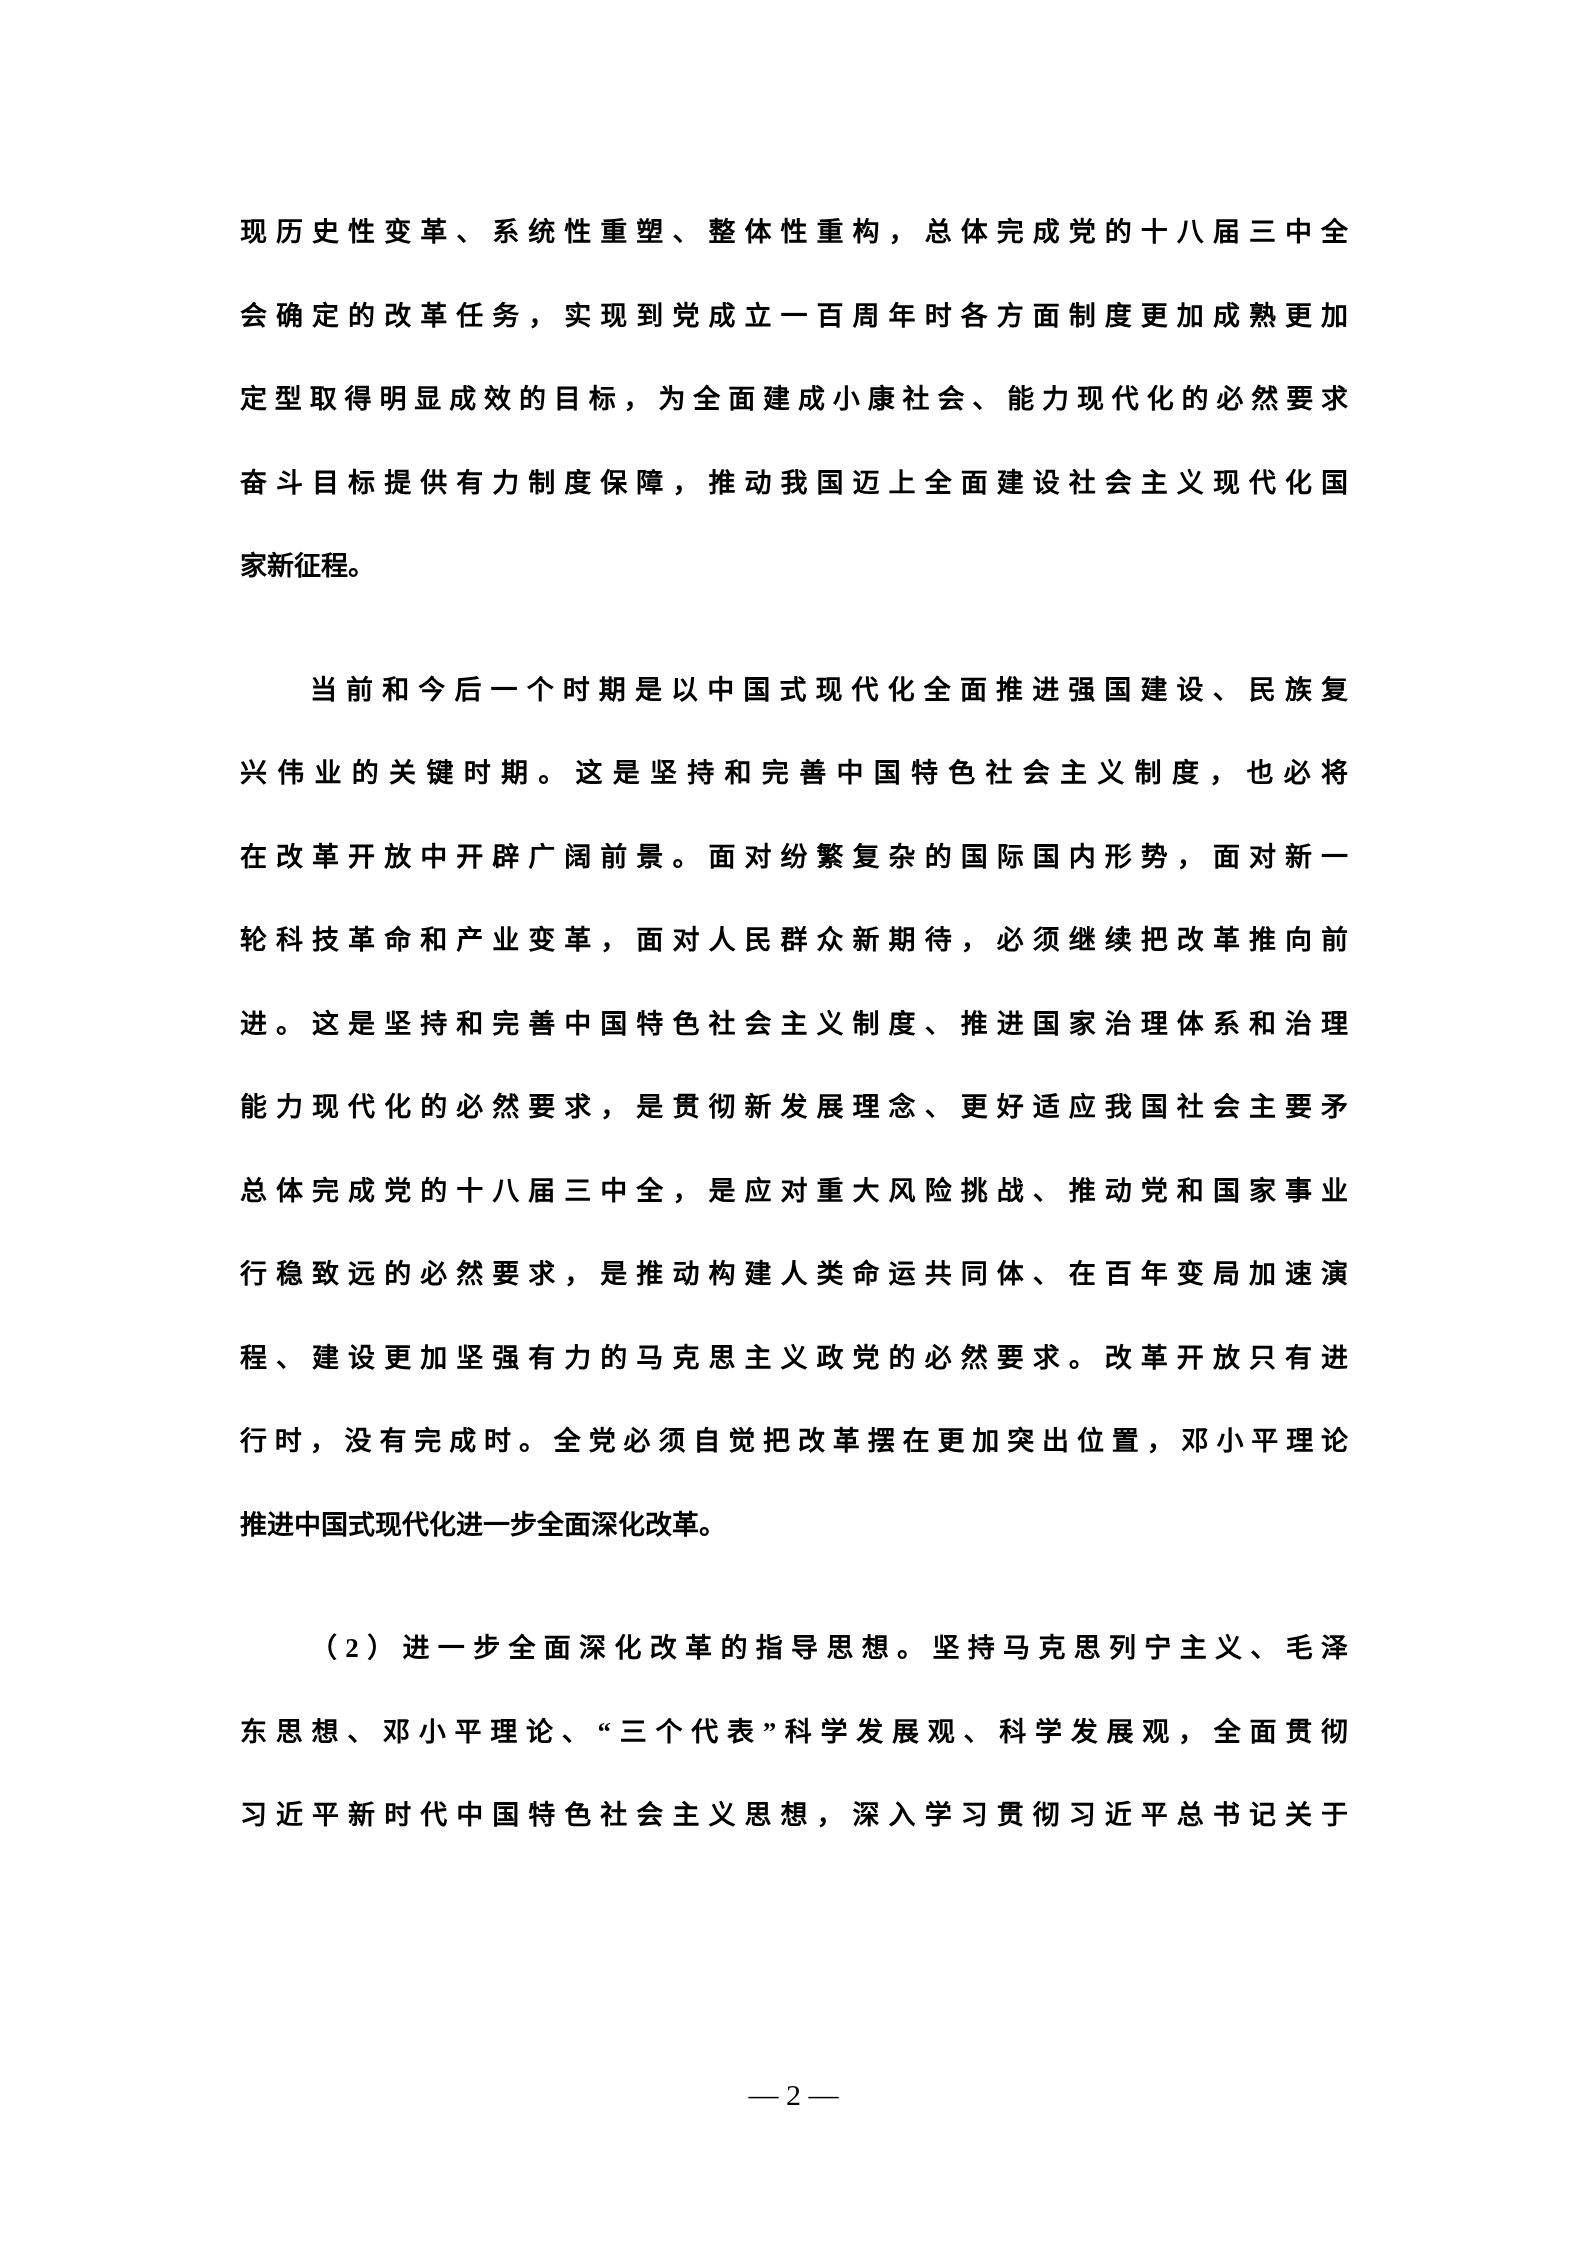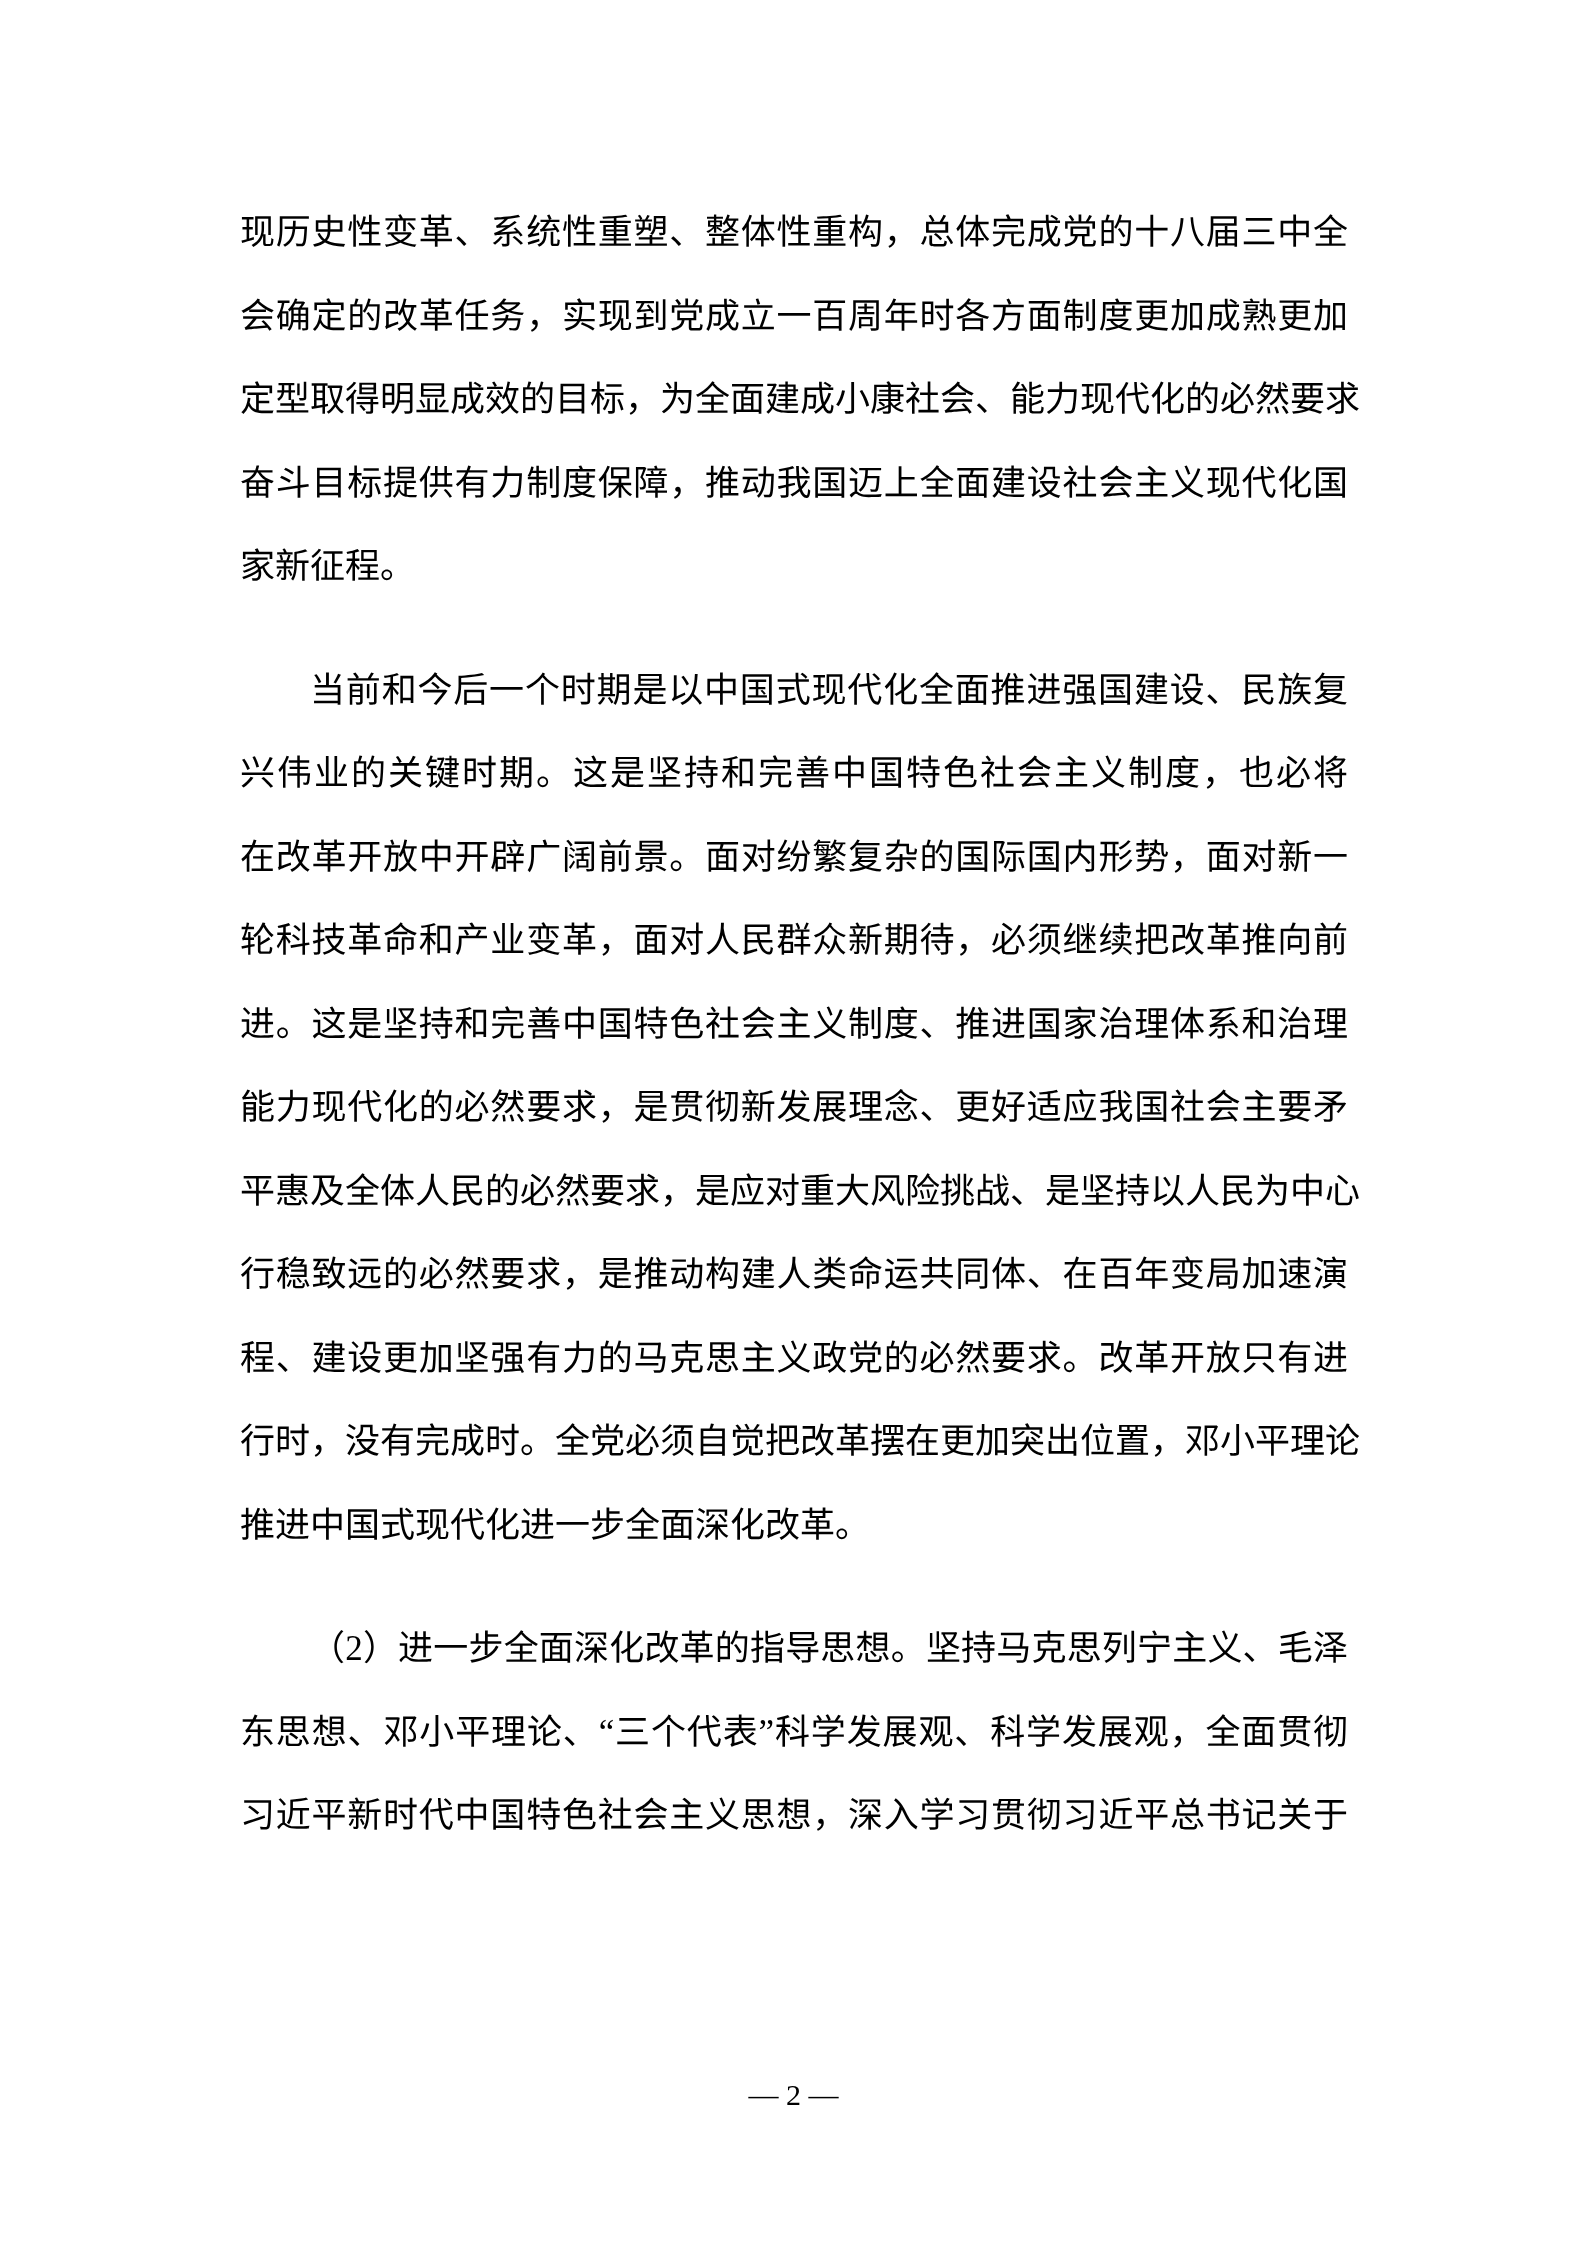--- a/index.html
+++ b/index.html
@@ -14,23 +14,23 @@
     background: #ffffff;
     overflow: hidden;
     font-family: "Liberation Serif", serif;
     color: #000000;
   }
   .body-text {
     position: absolute;
     left: 240px;
     top: 191px;
     width: 1108px;
-    font-size: 35px;
+    font-size: 27px;
     line-height: 83.5px;
-    font-weight: normal;
+    font-weight: bold;
     letter-spacing: 0;
   }
   .paragraph { margin: 0; padding: 0; }
   .paragraph + .paragraph { margin-top: 40px; }
   .line {
     white-space: nowrap;
     text-align: justify;
     text-align-last: justify;
     -moz-text-align-last: justify;
     height: 83.5px;
@@ -68,21 +68,21 @@
       <div class="line para-last">家新征程。</div>
     </div>
 
     <div class="paragraph">
       <div class="line para-first">当前和今后一个时期是以中国式现代化全面推进强国建设、民族复</div>
       <div class="line">兴伟业的关键时期。这是坚持和完善中国特色社会主义制度，也必将</div>
       <div class="line">在改革开放中开辟广阔前景。面对纷繁复杂的国际国内形势，面对新一</div>
       <div class="line">轮科技革命和产业变革，面对人民群众新期待，必须继续把改革推向前</div>
       <div class="line">进。这是坚持和完善中国特色社会主义制度、推进国家治理体系和治理</div>
       <div class="line">能力现代化的必然要求，是贯彻新发展理念、更好适应我国社会主要矛</div>
-      <div class="line">平惠及全体人民的必然要求，是应对重大风险挑战、是坚持以人民为中心</div>
+      <div class="line">总体完成党的十八届三中全，是应对重大风险挑战、推动党和国家事业</div>
       <div class="line">行稳致远的必然要求，是推动构建人类命运共同体、在百年变局加速演</div>
       <div class="line">程、建设更加坚强有力的马克思主义政党的必然要求。改革开放只有进</div>
       <div class="line">行时，没有完成时。全党必须自觉把改革摆在更加突出位置，邓小平理论</div>
       <div class="line para-last">推进中国式现代化进一步全面深化改革。</div>
     </div>
 
     <div class="paragraph">
       <div class="line para-first">（2）进一步全面深化改革的指导思想。坚持马克思列宁主义、毛泽</div>
       <div class="line">东思想、邓小平理论、“三个代表”科学发展观、科学发展观，全面贯彻</div>
       <div class="line">习近平新时代中国特色社会主义思想，深入学习贯彻习近平总书记关于</div>

